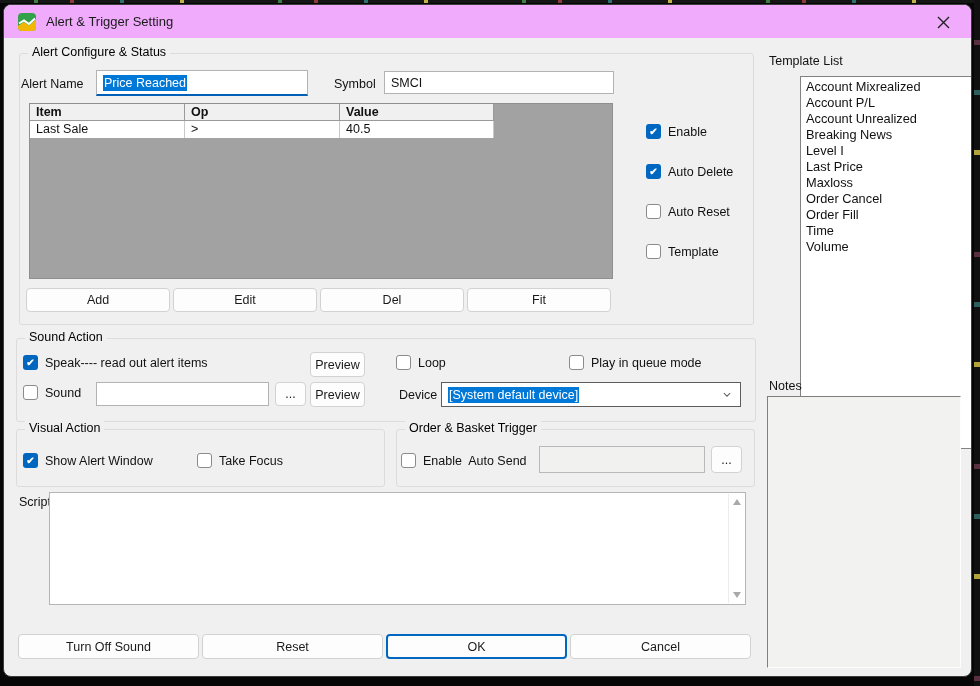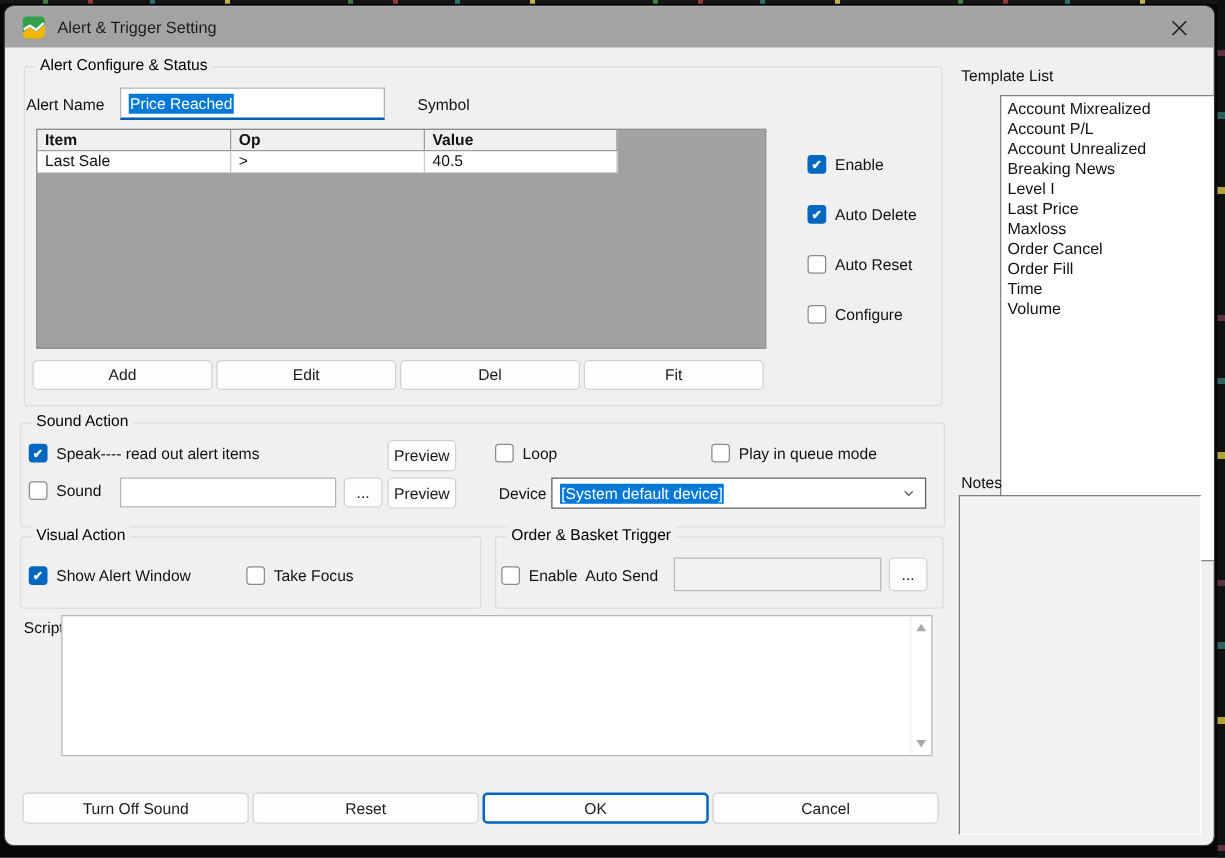--- a/index.html
+++ b/index.html
@@ -5,21 +5,21 @@
   * { margin:0; padding:0; box-sizing:border-box; }
   html,body { width:980px; height:686px; background:#060606; overflow:hidden;
               font-family:"Liberation Sans", sans-serif; position:relative; }
   .top-strip { position:absolute; left:0; top:0; width:980px; height:3px;
     background:repeating-linear-gradient(90deg,#151515 0 34px,#3f7d45 34px 38px,#151515 38px 70px,#8f3a3a 70px 74px,#151515 74px 120px,#2f6f6f 120px 124px,#151515 124px 180px,#c2b24a 180px 184px,#151515 184px 244px); }
   .right-strip { position:absolute; right:0; top:0; width:6px; height:686px;
     background:repeating-linear-gradient(180deg,#101010 0 40px,#5a2f3f 40px 45px,#101010 45px 90px,#2e5f5f 90px 95px,#101010 95px 150px,#b3a23c 150px 155px,#101010 155px 212px); }
 
   .dialog { position:absolute; left:3px; top:4px; width:969px; height:673px;
     background:#f0f0f0; border:1px solid #3c3c3c; border-radius:8px; overflow:hidden; }
-  .titlebar { position:absolute; left:0; top:0; right:0; height:33px; background:#a3a3a3;
+  .titlebar { position:absolute; left:0; top:0; right:0; height:33px; background:#f0abfc;
     display:flex; align-items:center; padding-left:14px; }
   .title-text { font-size:13px; color:#1b1b1b; margin-left:10px; }
   .close-btn { position:absolute; right:12px; top:6px; width:32px; height:22px;
     display:flex; align-items:center; justify-content:center; cursor:default; }
 
   .lbl { position:absolute; font-size:12.5px; color:#111; line-height:16px; white-space:pre; }
   .group { position:absolute; border:1px solid #dcdcdc; border-radius:3px; }
   .glabel { position:absolute; top:-9px; left:8px; background:#f0f0f0; padding:0 4px;
     font-size:12.5px; color:#000000; white-space:pre; }
 
@@ -91,20 +91,23 @@
   <div class="group" style="left:15px; top:48px; width:735px; height:272px;">
     <span class="glabel">Alert Configure &amp; Status</span>
   </div>
 
   <span class="lbl" style="left:17px; top:71px;">Alert Name</span>
   <div class="input focus-underline" style="left:92px; top:65px; width:212px; height:26px;">
     <span class="sel">Price Reached</span>
   </div>
 
   <span class="lbl" style="left:330px; top:71px;">Symbol</span>
+  <div class="input" style="left:380px; top:66px; width:230px; height:23px;">
+    <span>SMCI</span>
+  </div>
 
   <div class="tablewrap">
     <div class="trow">
       <div class="th c0">Item</div>
       <div class="th c1">Op</div>
       <div class="th c2">Value</div>
     </div>
     <div class="trow">
       <div class="td c0">Last Sale</div>
       <div class="td c1">&gt;</div>
@@ -119,21 +122,21 @@
   <div class="cbrow" style="left:642px; top:159px;">
     <span class="box on">✔</span>
     <span class="txt">Auto Delete</span>
   </div>
   <div class="cbrow" style="left:642px; top:199px;">
     <span class="box off"></span>
     <span class="txt">Auto Reset</span>
   </div>
   <div class="cbrow" style="left:642px; top:239px;">
     <span class="box off"></span>
-    <span class="txt">Configure</span>
+    <span class="txt">Template</span>
   </div>
 
   <button class="btn" style="left:22px; top:283px; width:144px; height:24px;">Add</button>
   <button class="btn" style="left:169px; top:283px; width:144px; height:24px;text-align:center;">Edit</button>
   <button class="btn" style="left:316px; top:283px; width:144px; height:24px;">Del</button>
   <button class="btn" style="left:463px; top:283px; width:144px; height:24px;">Fit</button>
 
   <div class="group" style="left:12px; top:333px; width:740px; height:84px;">
     <span class="glabel">Sound Action</span>
   </div>

